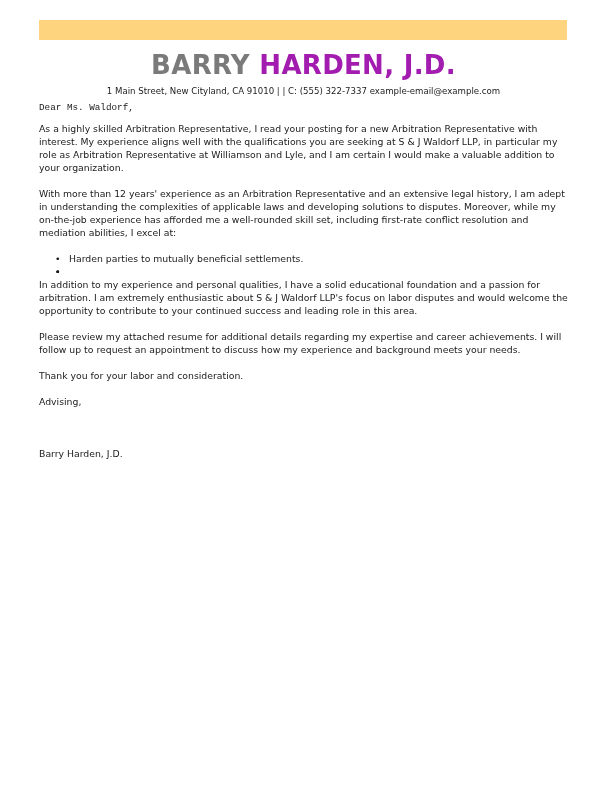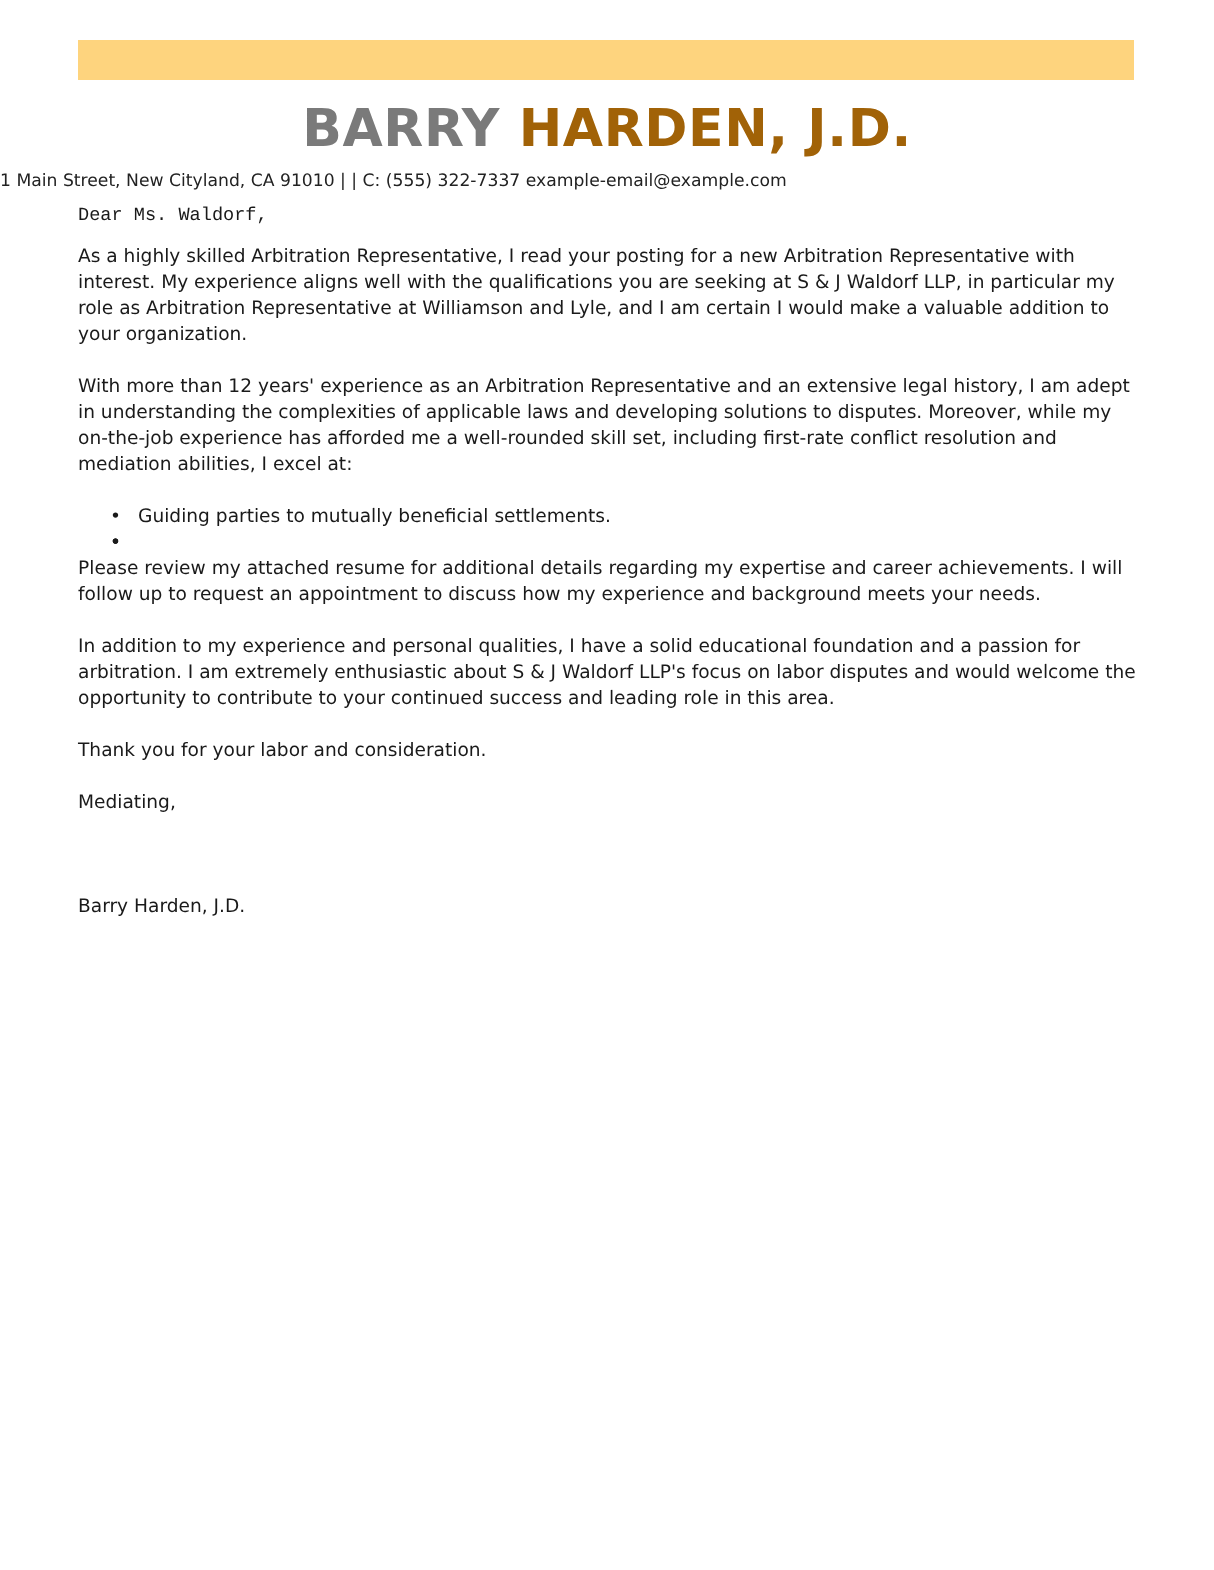--- a/index.html
+++ b/index.html
@@ -2,22 +2,22 @@
 <html><head>
 <meta charset="utf-8">
 <style>
   html, body { margin: 0; padding: 0; background: #ffffff; }
   body { width: 607px; height: 785px; position: relative; overflow: hidden;
          font-family: "DejaVu Sans", sans-serif; color: #1a1a1a; }
   .bar { position: absolute; left: 39px; top: 20px; width: 528px; height: 20px; background: #fed47e; }
   .name { position: absolute; left: 0; width: 607px; top: 50px; text-align: center;
           font-size: 26px; font-weight: bold; letter-spacing: 0.3px; }
   .name .first { color: #7a7a7a; text-align: right; }
-  .name .last { color: #a16207; }
-  .contact { position: absolute; left: 0; width: 607px; top: 86px; 
+  .name .last { color: #a21caf; }
+  .contact { position: absolute; left: 0; width: 607px; top: 86px; text-align: center;
              font-size: 8.6px; color: #222; }
   .body { position: absolute; left: 39px; top: 101px; width: 530px;
           font-size: 9.3px; line-height: 13px; color: #1a1a1a; }
   .body p { margin: 0 0 13px 0; }
   .salutation { margin-bottom: 8px !important; font-family: Liberation Mono, monospace; }
   ul { margin: 0 0 13px 0; padding-left: 30px; }
   ul li { list-style: none; position: relative; padding-left: 0; }
   ul li .bullet { position: absolute; left: -14px; top: 0; }
   .closing { margin-bottom: 39px !important; }
 </style>
@@ -31,23 +31,23 @@
   <span class="last">HARDEN, J.D.</span>
 </div>
 
 <div class="contact">1 Main Street, New Cityland, CA 91010 | | C: (555) 322-7337 example-email@example.com</div>
 
 <div class="body">
   <p class="salutation">Dear Ms. Waldorf,</p>
   <p>As a highly skilled Arbitration Representative, I read your posting for a new Arbitration Representative with interest. My experience aligns well with the qualifications you are seeking at S &amp; J Waldorf LLP, in particular my role as Arbitration Representative at Williamson and Lyle, and I am certain I would make a valuable addition to your organization.</p>
   <p>With more than 12 years' experience as an Arbitration Representative and an extensive legal history, I am adept in understanding the complexities of applicable laws and developing solutions to disputes. Moreover, while my on-the-job experience has afforded me a well-rounded skill set, including first-rate conflict resolution and mediation abilities, I excel at:</p>
   <ul>
-    <li><span class="bullet">•</span><span>Guiding parties to mutually beneficial settlements.</span></li>
+    <li><span class="bullet">•</span><span>Harden parties to mutually beneficial settlements.</span></li>
     <li><span class="bullet">•</span></li>
     <li><span class="bullet">•</span></li>
     <li><span class="bullet">•</span></li>
   </ul>
+  <p>In addition to my experience and personal qualities, I have a solid educational foundation and a passion for arbitration. I am extremely enthusiastic about S &amp; J Waldorf LLP's focus on labor disputes and would welcome the opportunity to contribute to your continued success and leading role in this area.</p>
   <p>Please review my attached resume for additional details regarding my expertise and career achievements. I will follow up to request an appointment to discuss how my experience and background meets your needs.</p>
-  <p>In addition to my experience and personal qualities, I have a solid educational foundation and a passion for arbitration. I am extremely enthusiastic about S &amp; J Waldorf LLP's focus on labor disputes and would welcome the opportunity to contribute to your continued success and leading role in this area.</p>
   <p>Thank you for your labor and consideration.</p>
-  <p class="closing">Mediating,</p>
+  <p class="closing">Advising,</p>
   <p>Barry Harden, J.D.</p>
 </div>
 
 </body></html>

